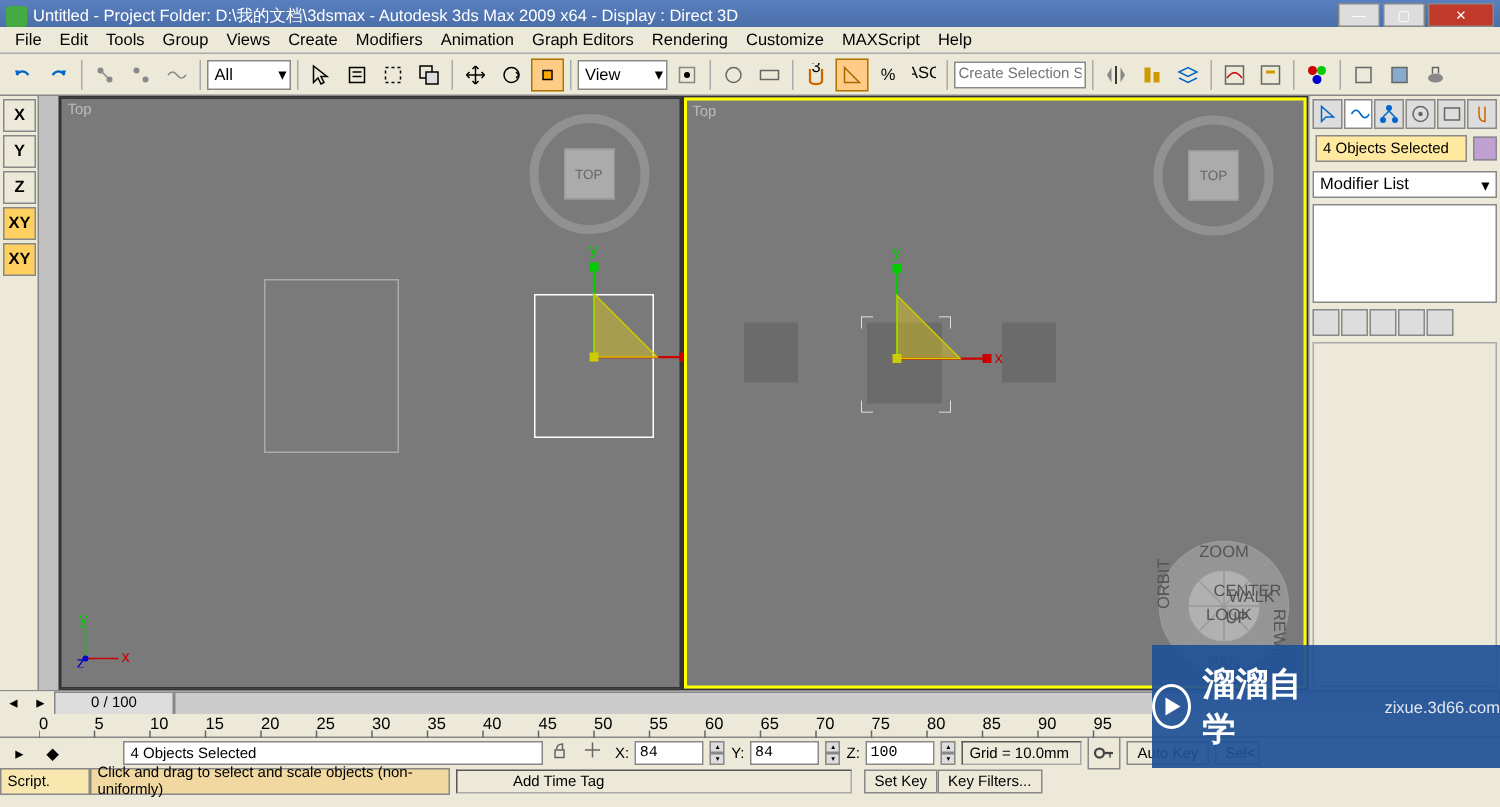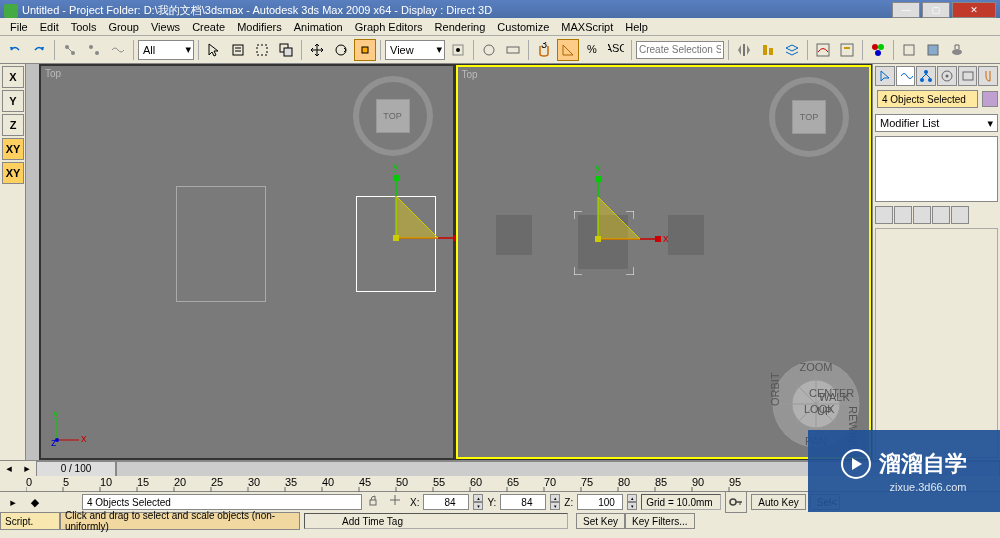--- a/index.html
+++ b/index.html
@@ -73,30 +73,30 @@
 .track-bar { height: 16px; display: flex; align-items: center; border-top: 1px solid #888; }
 .time-slider { flex: 1; height: 16px; background: #ddd; border: 1px solid #888; display: flex; align-items: center; justify-content: center; font-size: 10px; }
 .track-btns { display: flex; }
 .track-btns .tb-btn { width: 18px; height: 16px; }
 
 .timeline-ruler { height: 16px; background: #ece9d8; border-bottom: 1px solid #888; display: flex; align-items: flex-end; padding: 0 26px; position: relative; }
 
 .status-row { height: 20px; display: flex; align-items: center; gap: 4px; padding: 2px 4px; }
 .status-field { height: 16px; background: #fff; border: 1px solid #888; padding: 0 4px; display: flex; align-items: center; font-size: 10px; }
 .coord-label { font-size: 10px; }
-.spinner { height: 16px; width: 46px; background: #fff; border: 1px solid #888; padding: 0 20px; font-size: 10px; display: flex; align-items: center; }
+.spinner { height: 16px; width: 46px; background: #fff; border: 1px solid #888; padding: 0 2px; font-size: 10px; display: flex; align-items: center; font-family: Liberation Mono, monospace; }
 .spinner-btns { width: 10px; height: 16px; display: flex; flex-direction: column; }
 .spinner-btns div { flex: 1; background: #ddd; border: 1px solid #888; font-size: 5px; text-align: center; line-height: 6px; }
 .small-btn { height: 16px; background: #ece9d8; border: 1px solid #888; padding: 0 6px; font-size: 10px; display: flex; align-items: center; cursor: pointer; }
 .lock-btn { width: 22px; height: 22px; background: #ece9d8; border: 1px solid #888; display: flex; align-items: center; justify-content: center; }
 .prompt-label { width: 60px; background: #f8e8b0; border: 1px solid #888; padding: 0 4px; font-size: 10px; display: flex; align-items: center; }
 .prompt-text { flex: 1; background: #f0d8a0; border: 1px solid #888; padding: 0 4px; font-size: 10px; display: flex; align-items: center; }
 
 
-.watermark { position: absolute; bottom: 26px; right: 0; width: 192px; height: 82px; background: rgba(30,80,150,0.92); display: flex; align-items: center; justify-content: center; color: #fff; flex-direction: column; }
+.watermark { position: absolute; bottom: 26px; right: 0; width: 232px; height: 82px; background: rgba(30,80,150,0.92); display: flex; align-items: center; justify-content: center; color: #fff; }
 .watermark .wm-icon { width: 30px; height: 30px; border: 2px solid #fff; border-radius: 50%; display: flex; align-items: center; justify-content: center; margin-right: 8px; }
 .watermark .wm-row { display: flex; align-items: center; }
 .watermark .wm-text { font-size: 22px; font-weight: bold; }
 .watermark .wm-url { font-size: 11px; margin-top: 2px; opacity: 0.85; margin-left: 48px; }
 </style>
 </head>
 <body>
 
 <div class="titlebar">
   <div class="icon"></div>

